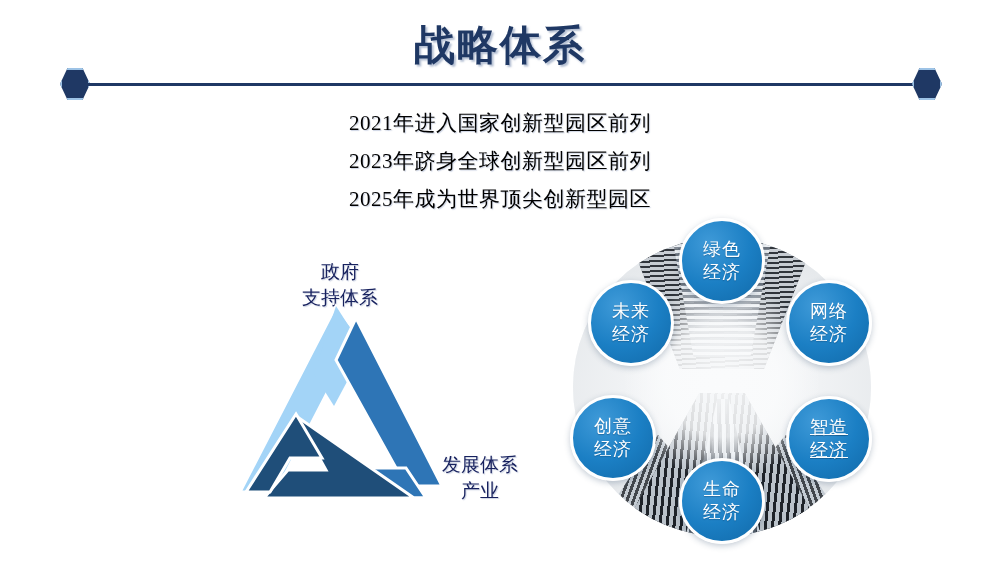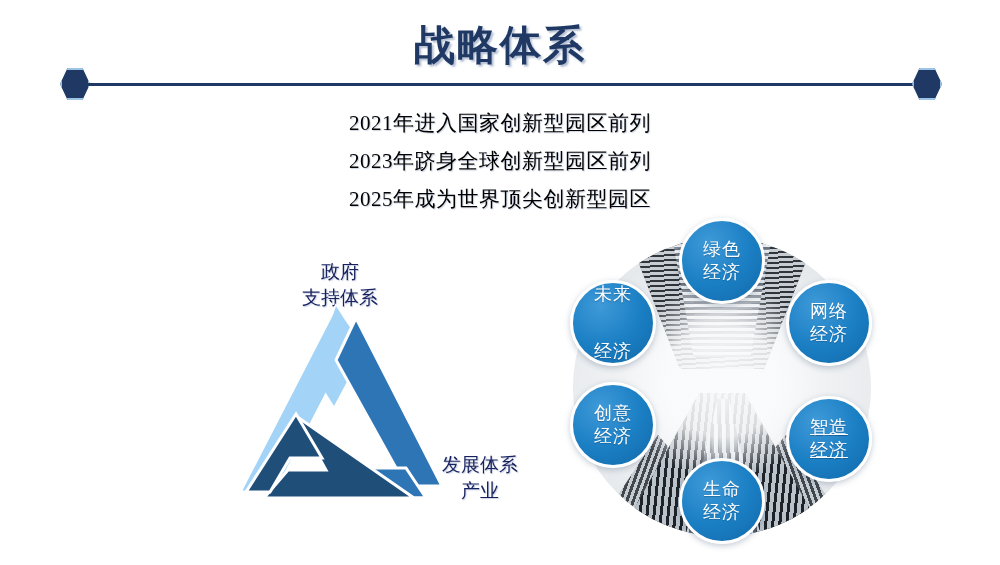--- a/index.html
+++ b/index.html
@@ -231,22 +231,22 @@
     line-height: 23px;
     letter-spacing: 1px;
     text-shadow: 0 1px 1px rgba(10,50,85,0.35);
   }
   .node .l1, .node .l2 { display: block; }
 
   .node.n-green  { left: 131px; top: 0px;   }
   .node.n-net    { left: 238px; top: 62px;  }
   .node.n-smart  { left: 238px; top: 178px; text-decoration: underline; }
   .node.n-life   { left: 131px; top: 240px; }
-  .node.n-create { left: 22px;  top: 164px; }
-  .node.n-future { left: 22px;  top: 62px; justify-content: space-between;  }
+  .node.n-create { left: 22px;  top: 177px; }
+  .node.n-future { left: 40px;  top: 62px;  }
 </style>
 </head>
 <body>
 
 <div id="slide">
 
   <div class="page-title">战略体系</div>
 
   <div class="rule-hex left"></div>
   <div class="title-rule"></div>

